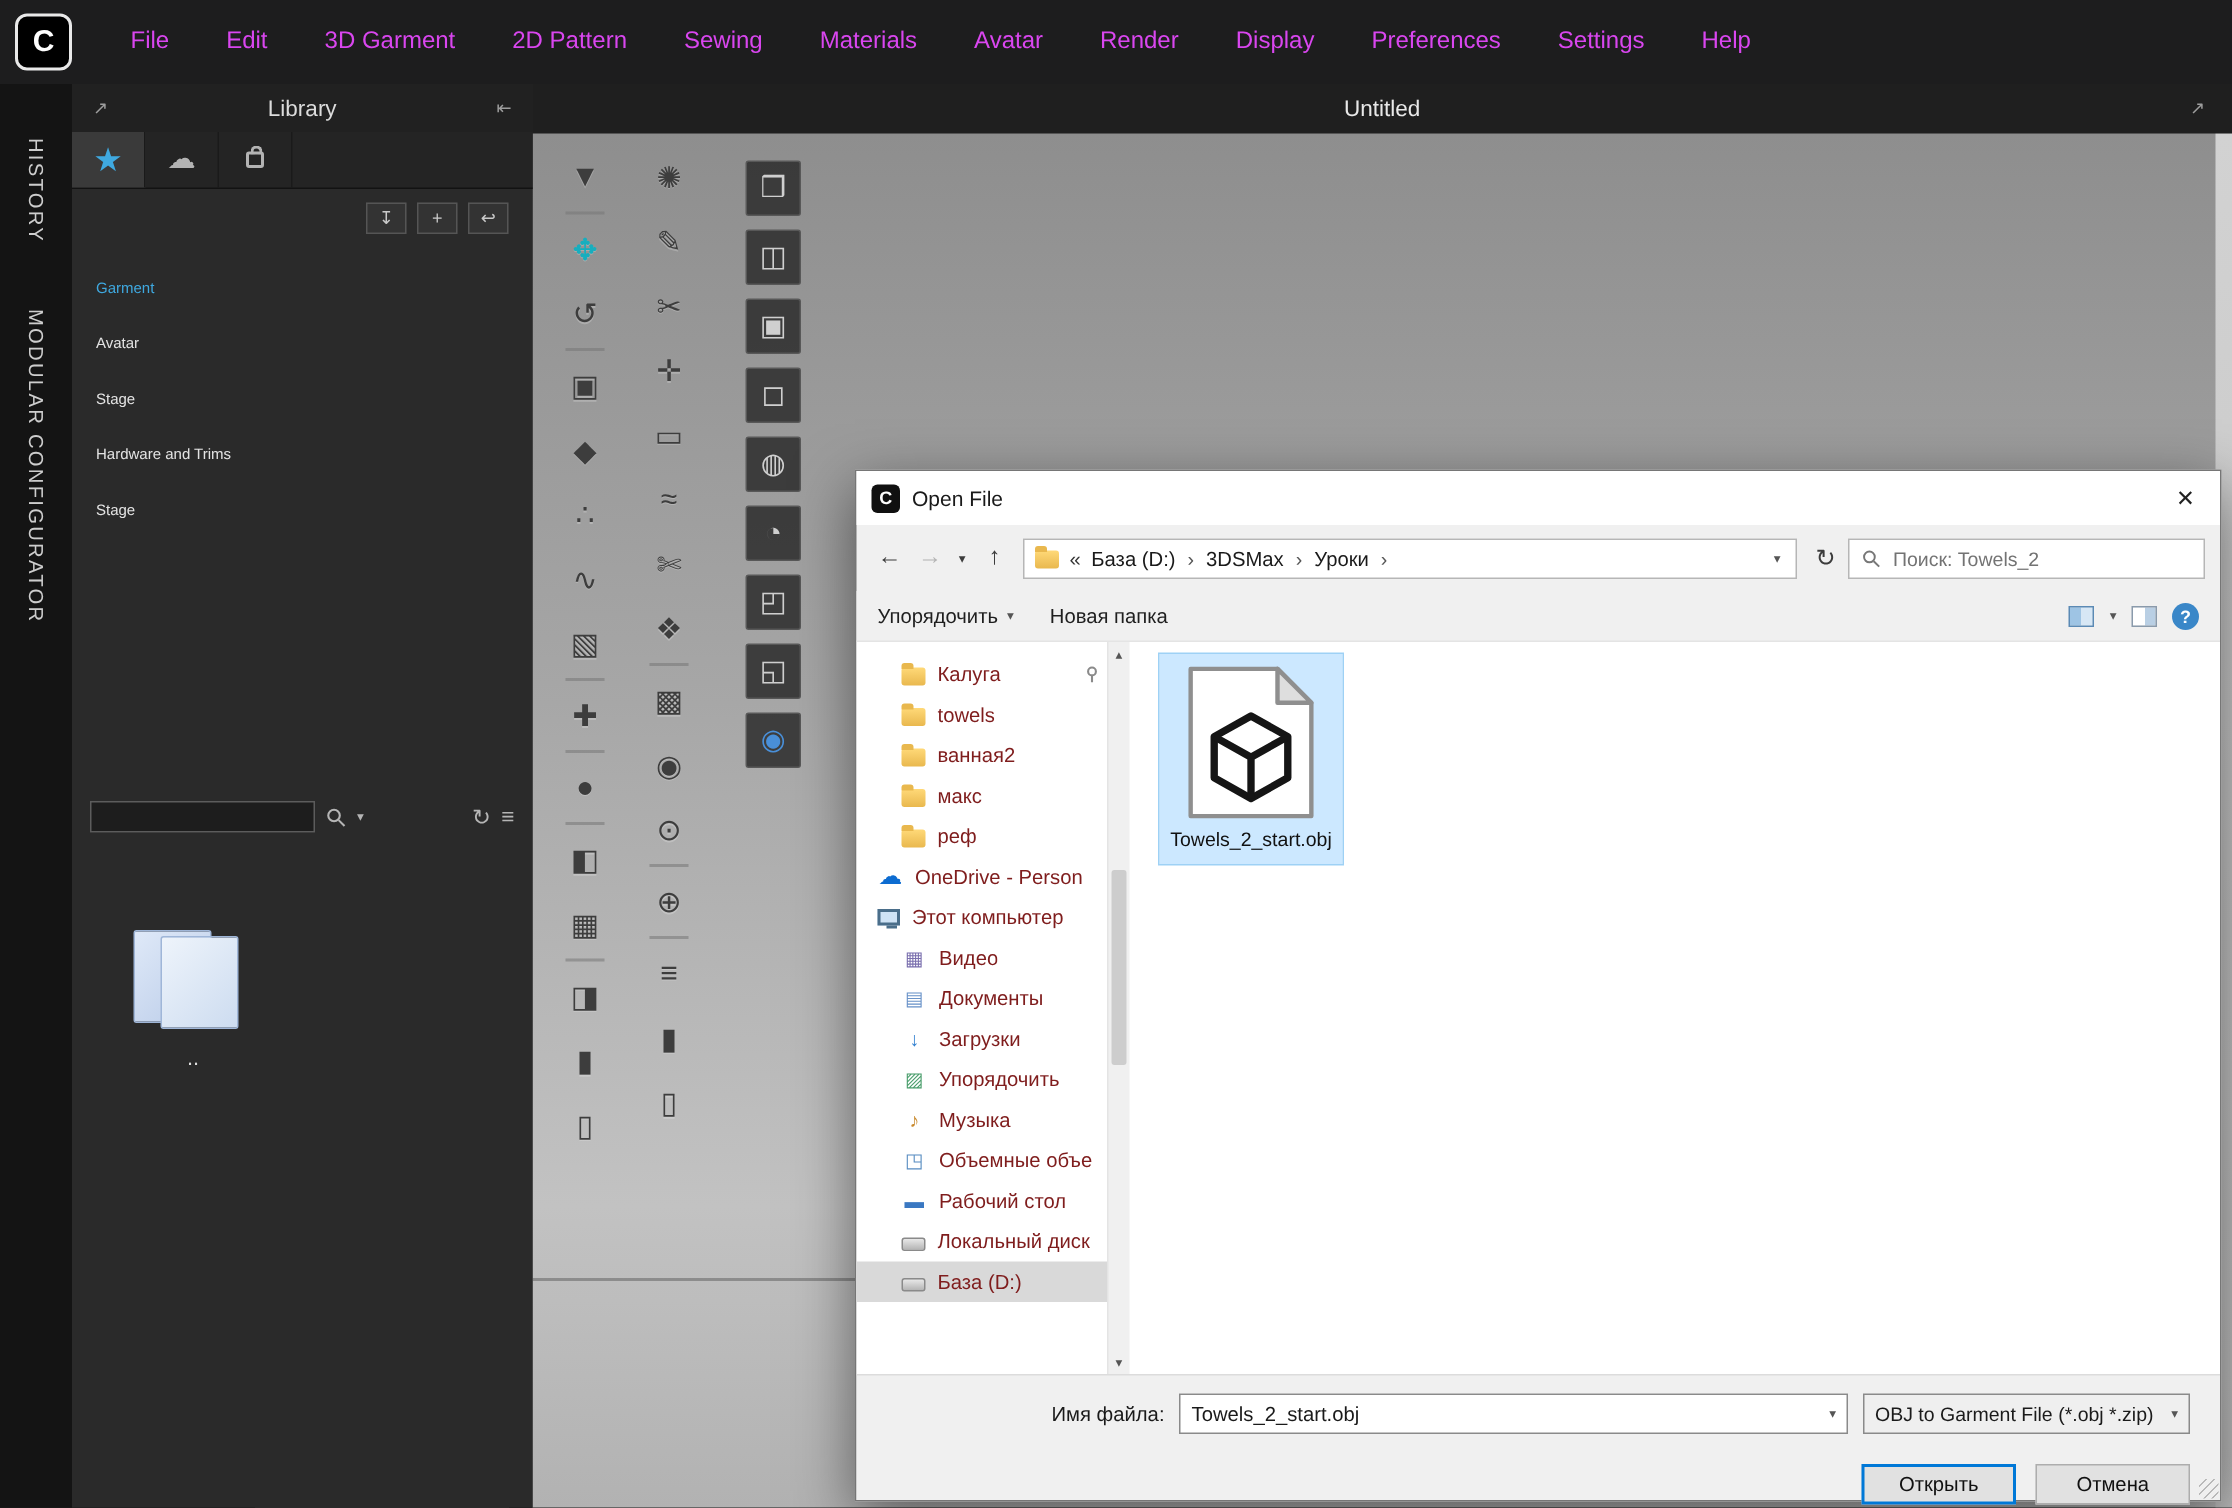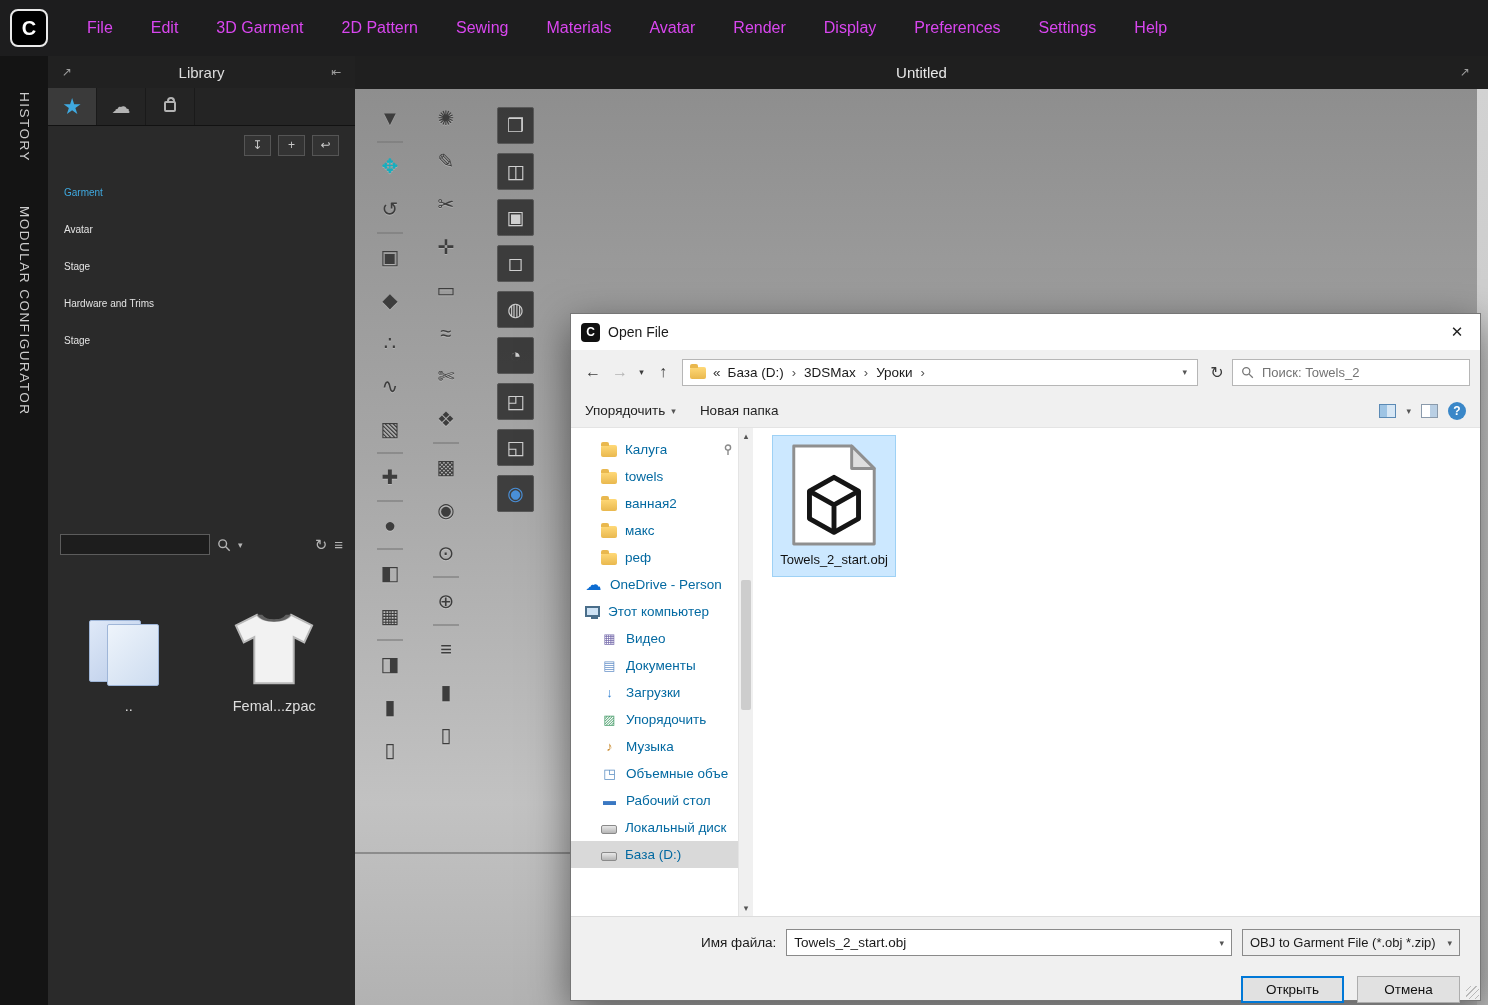--- a/index.html
+++ b/index.html
@@ -106,21 +106,21 @@
     border-bottom:1px solid #e4e4e4;flex:none;}
   .tb-item{display:flex;align-items:center;gap:6px;color:#1f1f1f;}
   .tb-dd{font-size:9px;color:#555;}
   .tb-right{margin-left:auto;display:flex;align-items:center;gap:10px;}
   .view-ic{width:17px;height:14px;border:1px solid #5b8ab5;background:linear-gradient(90deg,#9ec4e4 50%,#d7e7f5 50%);}
   .pane-ic{width:17px;height:14px;border:1px solid #8a9aab;background:linear-gradient(90deg,#fff 55%,#b9cfe4 45%);}
   .help-ic{width:18px;height:18px;border-radius:50%;background:#3a87c8;color:#fff;font-size:12px;
     font-weight:bold;display:grid;place-items:center;}
   .dlg-body{flex:1;display:flex;background:#fff;min-height:0;}
   .tree{width:167px;margin:0;padding:8px 0 0;list-style:none;overflow:hidden;flex:none;}
-  .tree-item{height:27px;display:flex;align-items:center;gap:8px;font-size:13.5px;color:#0369a1;padding-right:5px;}
+  .tree-item{height:27px;display:flex;align-items:center;gap:8px;font-size:13.5px;color:#7f1d1d;padding-right:5px;}
   .tree-item.ic-d1{padding-left:14px;}
   .tree-item.ic-d2{padding-left:30px;}
   .tree-item.selected{background:#d9d9d9;}
   .tree-label{white-space:nowrap;overflow:hidden;}
   .tree-ic{width:17px;height:15px;position:relative;flex:none;display:grid;place-items:center;}
   .tree-ic::before{font-size:13px;line-height:1;}
   .ic-folder{background:linear-gradient(#ffd978,#e9b84e);border-radius:2px;height:12px;width:16px;margin-top:2px;}
   .ic-folder::before{content:"";position:absolute;top:-3px;left:0;width:8px;height:4px;background:#e9b84e;
     border-radius:2px 2px 0 0;}
   .ic-cloud::before{content:"☁";color:#0d6cd1;font-size:16px;}
@@ -244,29 +244,20 @@
     <span class="gly">≡</span>
   </div>
   <div class="lib-grid">
     <div class="lib-item">
       <div class="thumb-box">
         <i class="sheet s1"></i>
           <i class="sheet s2"></i>
       </div>
       <div class="lib-item-label">..</div>
     </div>
-    <div class="lib-item">
-      <div class="thumb-box">
-        <svg width="92" height="86" viewBox="0 0 70 64">
-          <path d="M22 6 L6 14 L12 27 L20 23 L20 58 L50 58 L50 23 L58 27 L64 14 L48 6 C44 12 26 12 22 6 Z" fill="#f2f2f2" stroke="#b9b9b9" stroke-width="1.5"></path>
-          <path d="M26 6 C30 11 40 11 44 6 L48 6 C44 13 26 13 22 6 Z" fill="#606060"></path>
-        </svg>
-      </div>
-      <div class="lib-item-label">Femal...zpac</div>
-    </div>
   </div>
 </section>
 
 <section class="vp">
   <div class="vp-title">
     <span>Untitled</span>
     <span class="vp-pop">↗</span>
   </div>
   <div class="vp-canvas">
     <div class="ground"></div>

